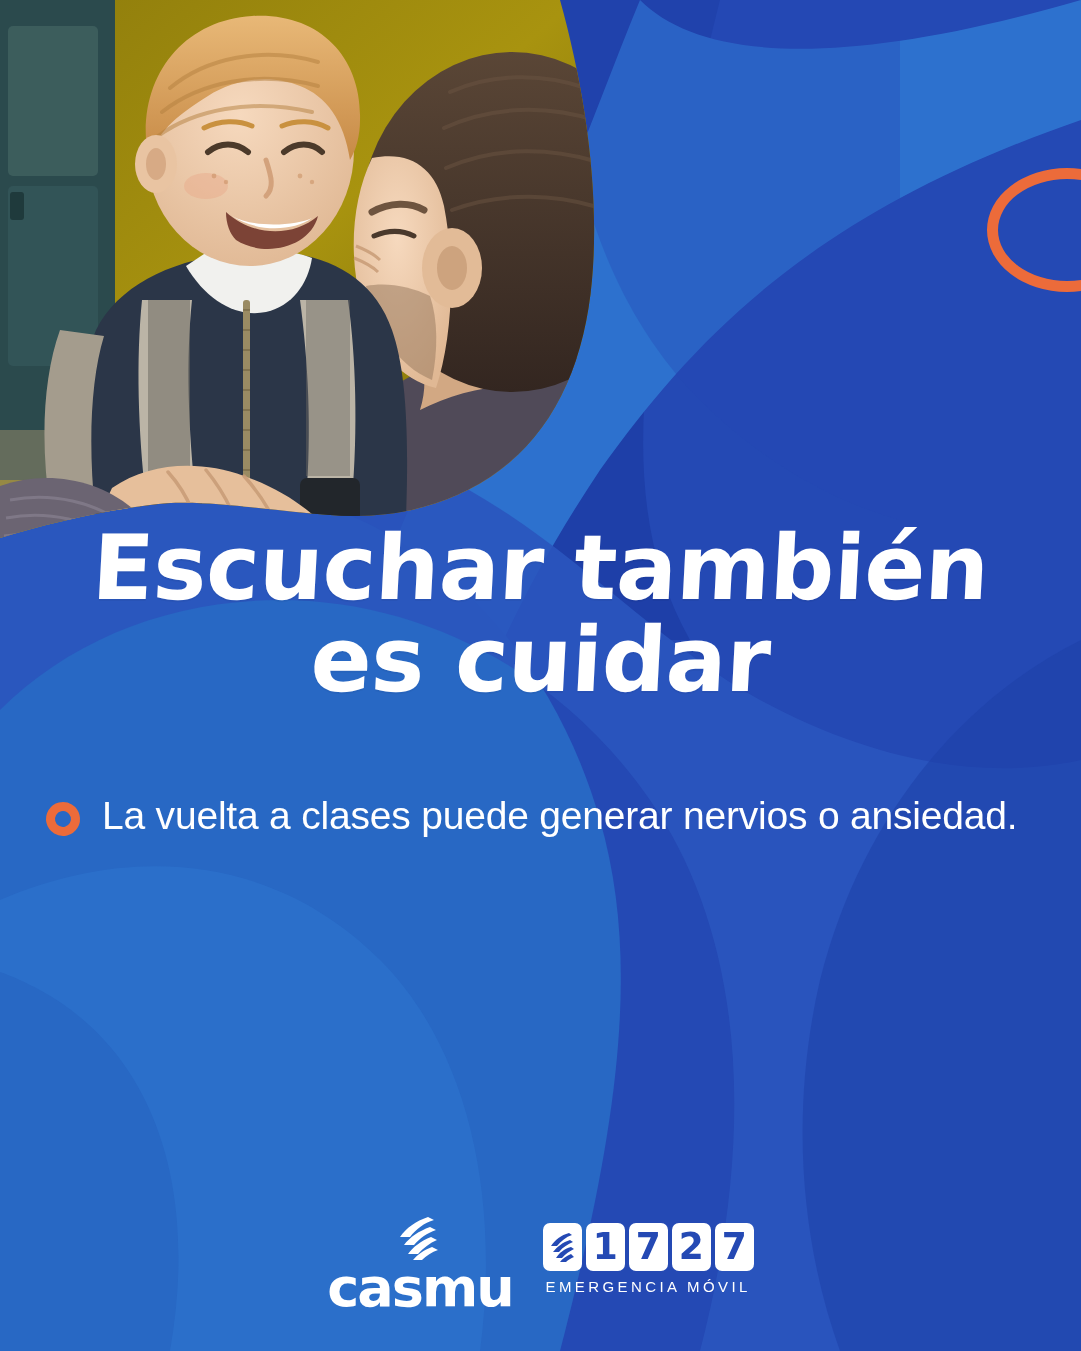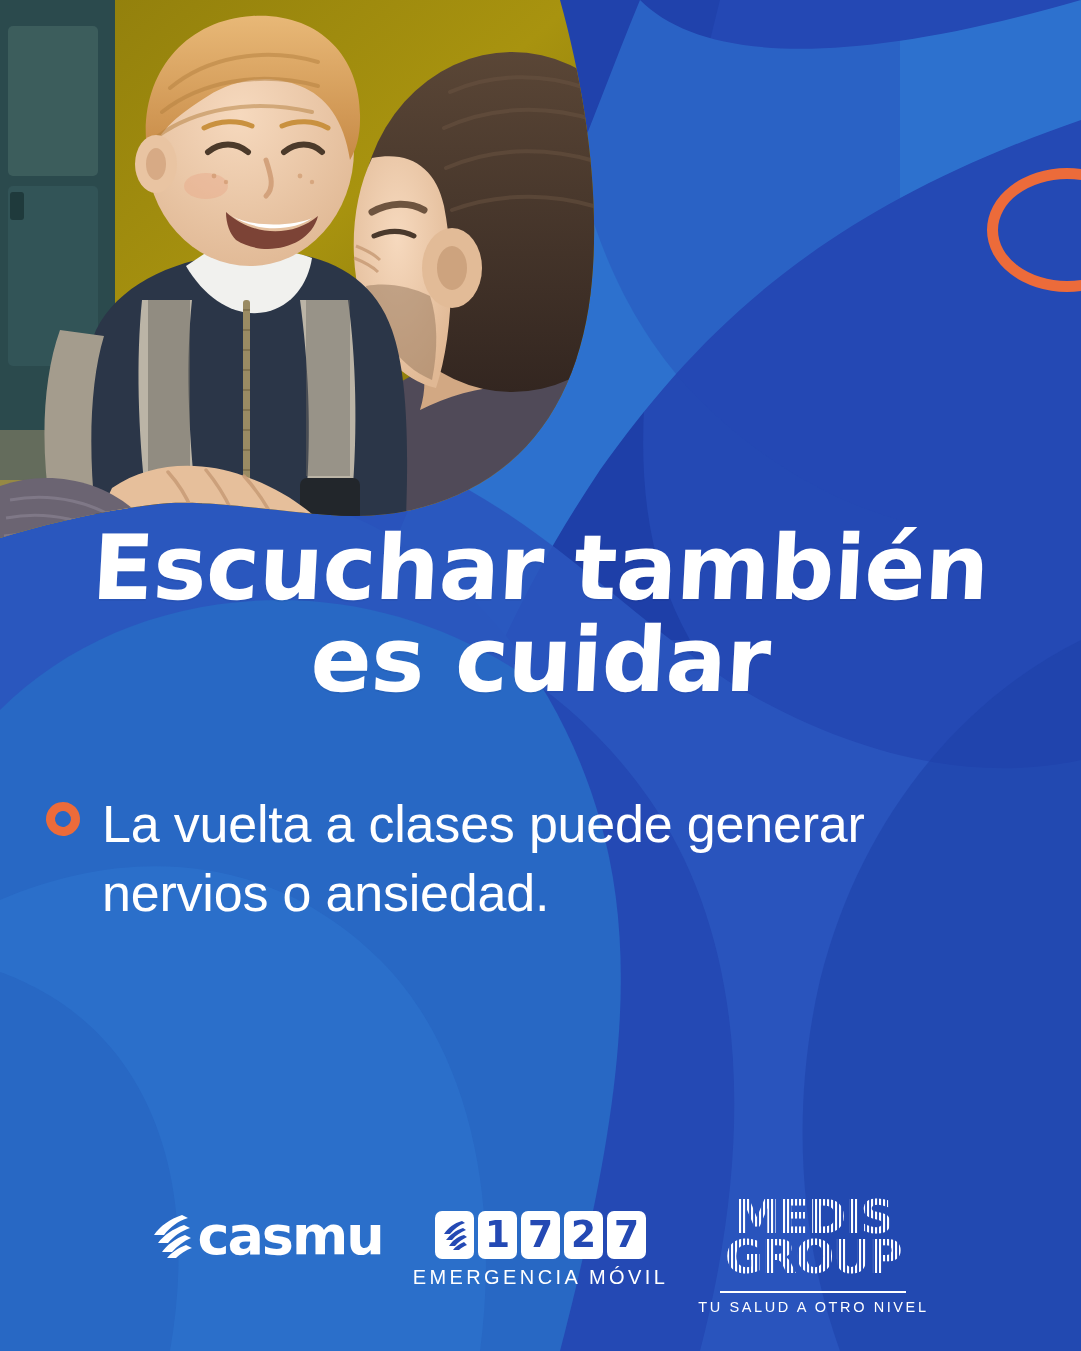--- a/index.html
+++ b/index.html
@@ -94,39 +94,39 @@
     margin-right: 22px;
     border: 9px solid #EC6B3A;
     border-radius: 50%;
     box-sizing: border-box;
     transform: rotate(-14deg);
   }
   .bullet-text {
     color: #ffffff;
     font-family: "Liberation Sans", sans-serif;
     font-weight: 400;
-    font-size: 52px;
+    font-size: 39px;
     line-height: 1.32;
     letter-spacing: -0.2px;
   }
 
   
   .footer {
     position: absolute;
     left: 0;
     right: 0;
     bottom: 36px;
     display: flex;
     align-items: flex-start;
     justify-content: center;
     gap: 30px;
   }
 
   
-  .logo-casmu { display: flex; align-items: center; margin-top: 20px; }
+  .logo-casmu { display: flex; align-items: center; margin-top: 14px; flex-direction: column; }
   .casmu-mark { width: 40px; height: 46px; margin-right: 5px; }
   .casmu-word {
     color: #ffffff;
     font-family: "DejaVu Sans", sans-serif;
     font-weight: 700;
     font-size: 54px;
     letter-spacing: -2px;
     line-height: 1;
   }
 
@@ -146,21 +146,21 @@
     font-weight: 700;
     font-size: 36px;
     line-height: 1;
   }
   .tile .digit { display:block; transform: scaleY(1.02); }
   .tile-mark svg { display:block; }
   .emerg {
     margin-top: 7px;
     color: #ffffff;
     font-family: "Liberation Sans", sans-serif;
-    font-size: 20px;
+    font-size: 15px;
     font-weight: 400;
     letter-spacing: 3.4px;
   }
 
   
   .logo-medis { display:flex; flex-direction:column; align-items:center; }
   .medis-svg { display:block; }
   .medis-tag {
     margin-top: 6px;
     color: #ffffff;
@@ -433,33 +433,15 @@
         <div class="tile">
           <span class="digit">2</span>
         </div>
         <div class="tile">
           <span class="digit">7</span>
         </div>
       </div>
       <div class="emerg">EMERGENCIA MÓVIL</div>
     </div>
 
-    <div class="logo-medis">
-      <svg class="medis-svg" width="196" height="96" viewBox="0 0 196 96">
-        <defs>
-          <pattern id="vstripe" width="4" height="4" patternUnits="userSpaceOnUse">
-            <rect x="0" y="0" width="2.1" height="4" fill="#ffffff"></rect>
-          </pattern>
-
-          <mask id="medisMask">
-            <rect x="0" y="0" width="196" height="96" fill="#000"></rect>
-            <text x="98" y="44" text-anchor="middle" font-family="'DejaVu Sans', sans-serif" font-weight="700" font-size="46" letter-spacing="-1.5" fill="#fff">MEDIS</text>
-            <text x="98" y="84" text-anchor="middle" font-family="'DejaVu Sans', sans-serif" font-weight="700" font-size="46" letter-spacing="-1.5" fill="#fff">GROUP</text>
-          </mask>
-        </defs>
-        <rect x="0" y="0" width="196" height="96" fill="url(#vstripe)" mask="url(#medisMask)"></rect>
-      </svg>
-      <div class="medis-rule"></div>
-      <div class="medis-tag">TU SALUD A OTRO NIVEL</div>
-    </div>
 
   </div>
 </div>
 
 </body></html>

